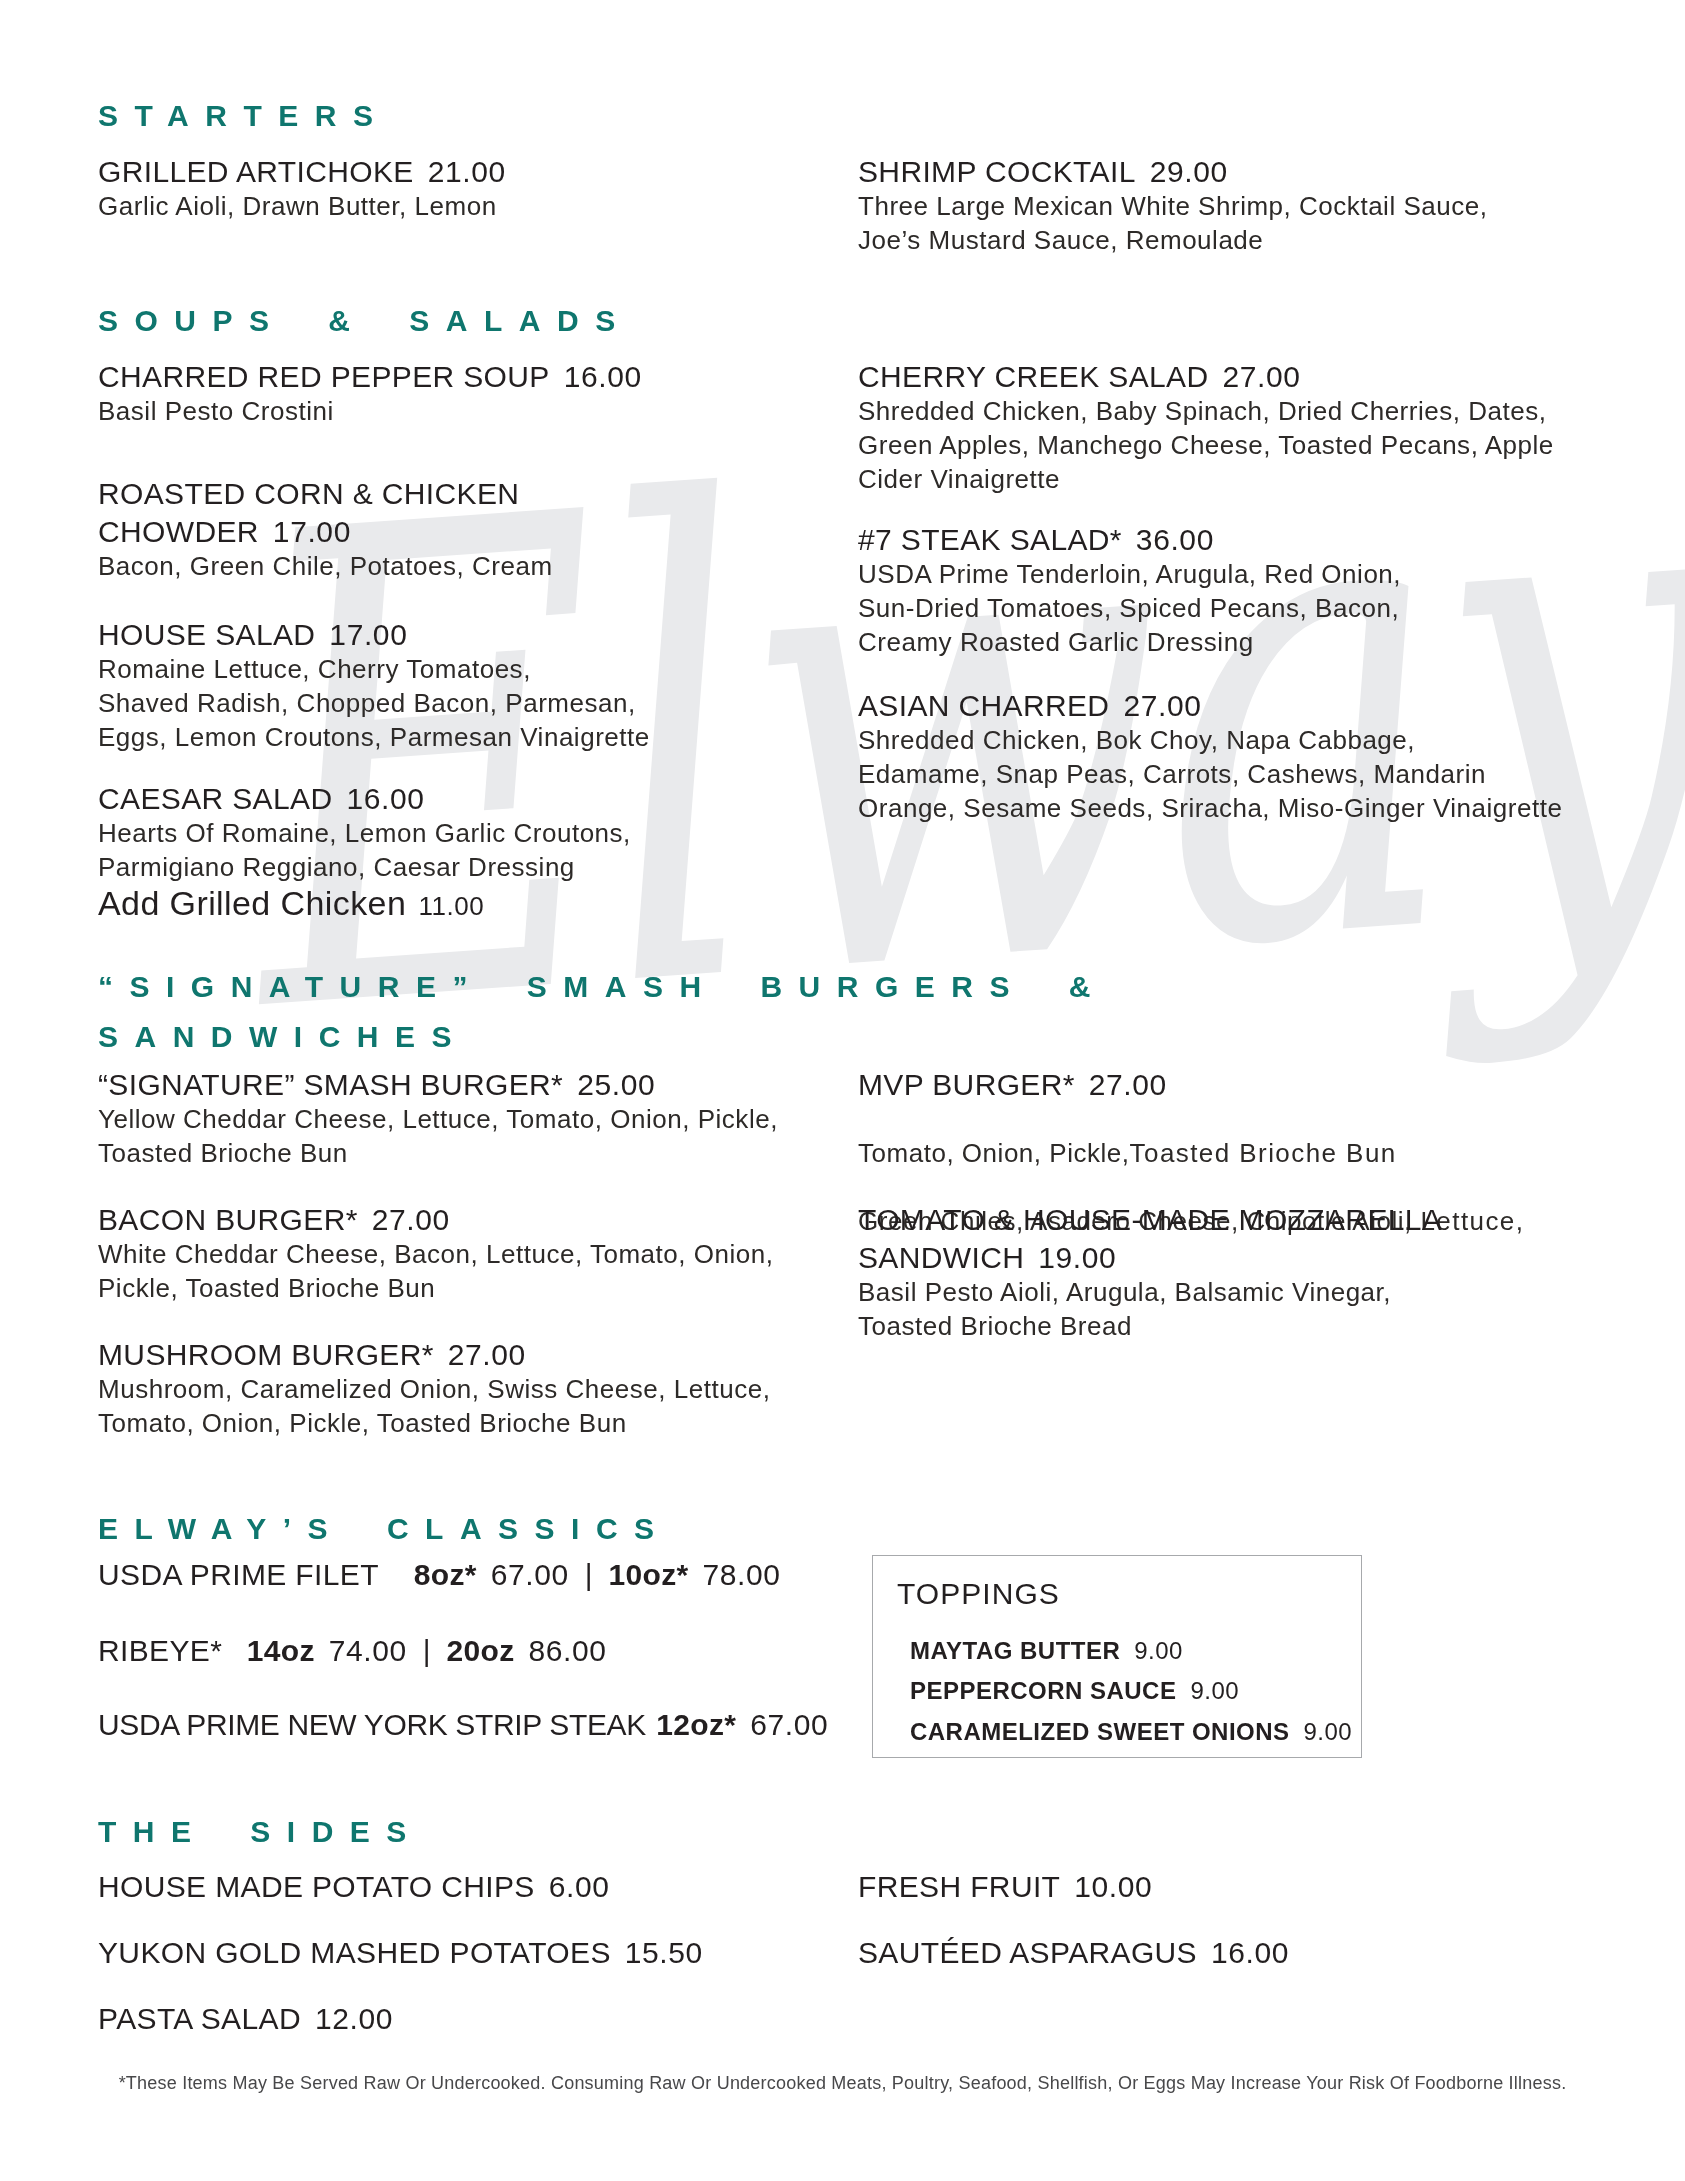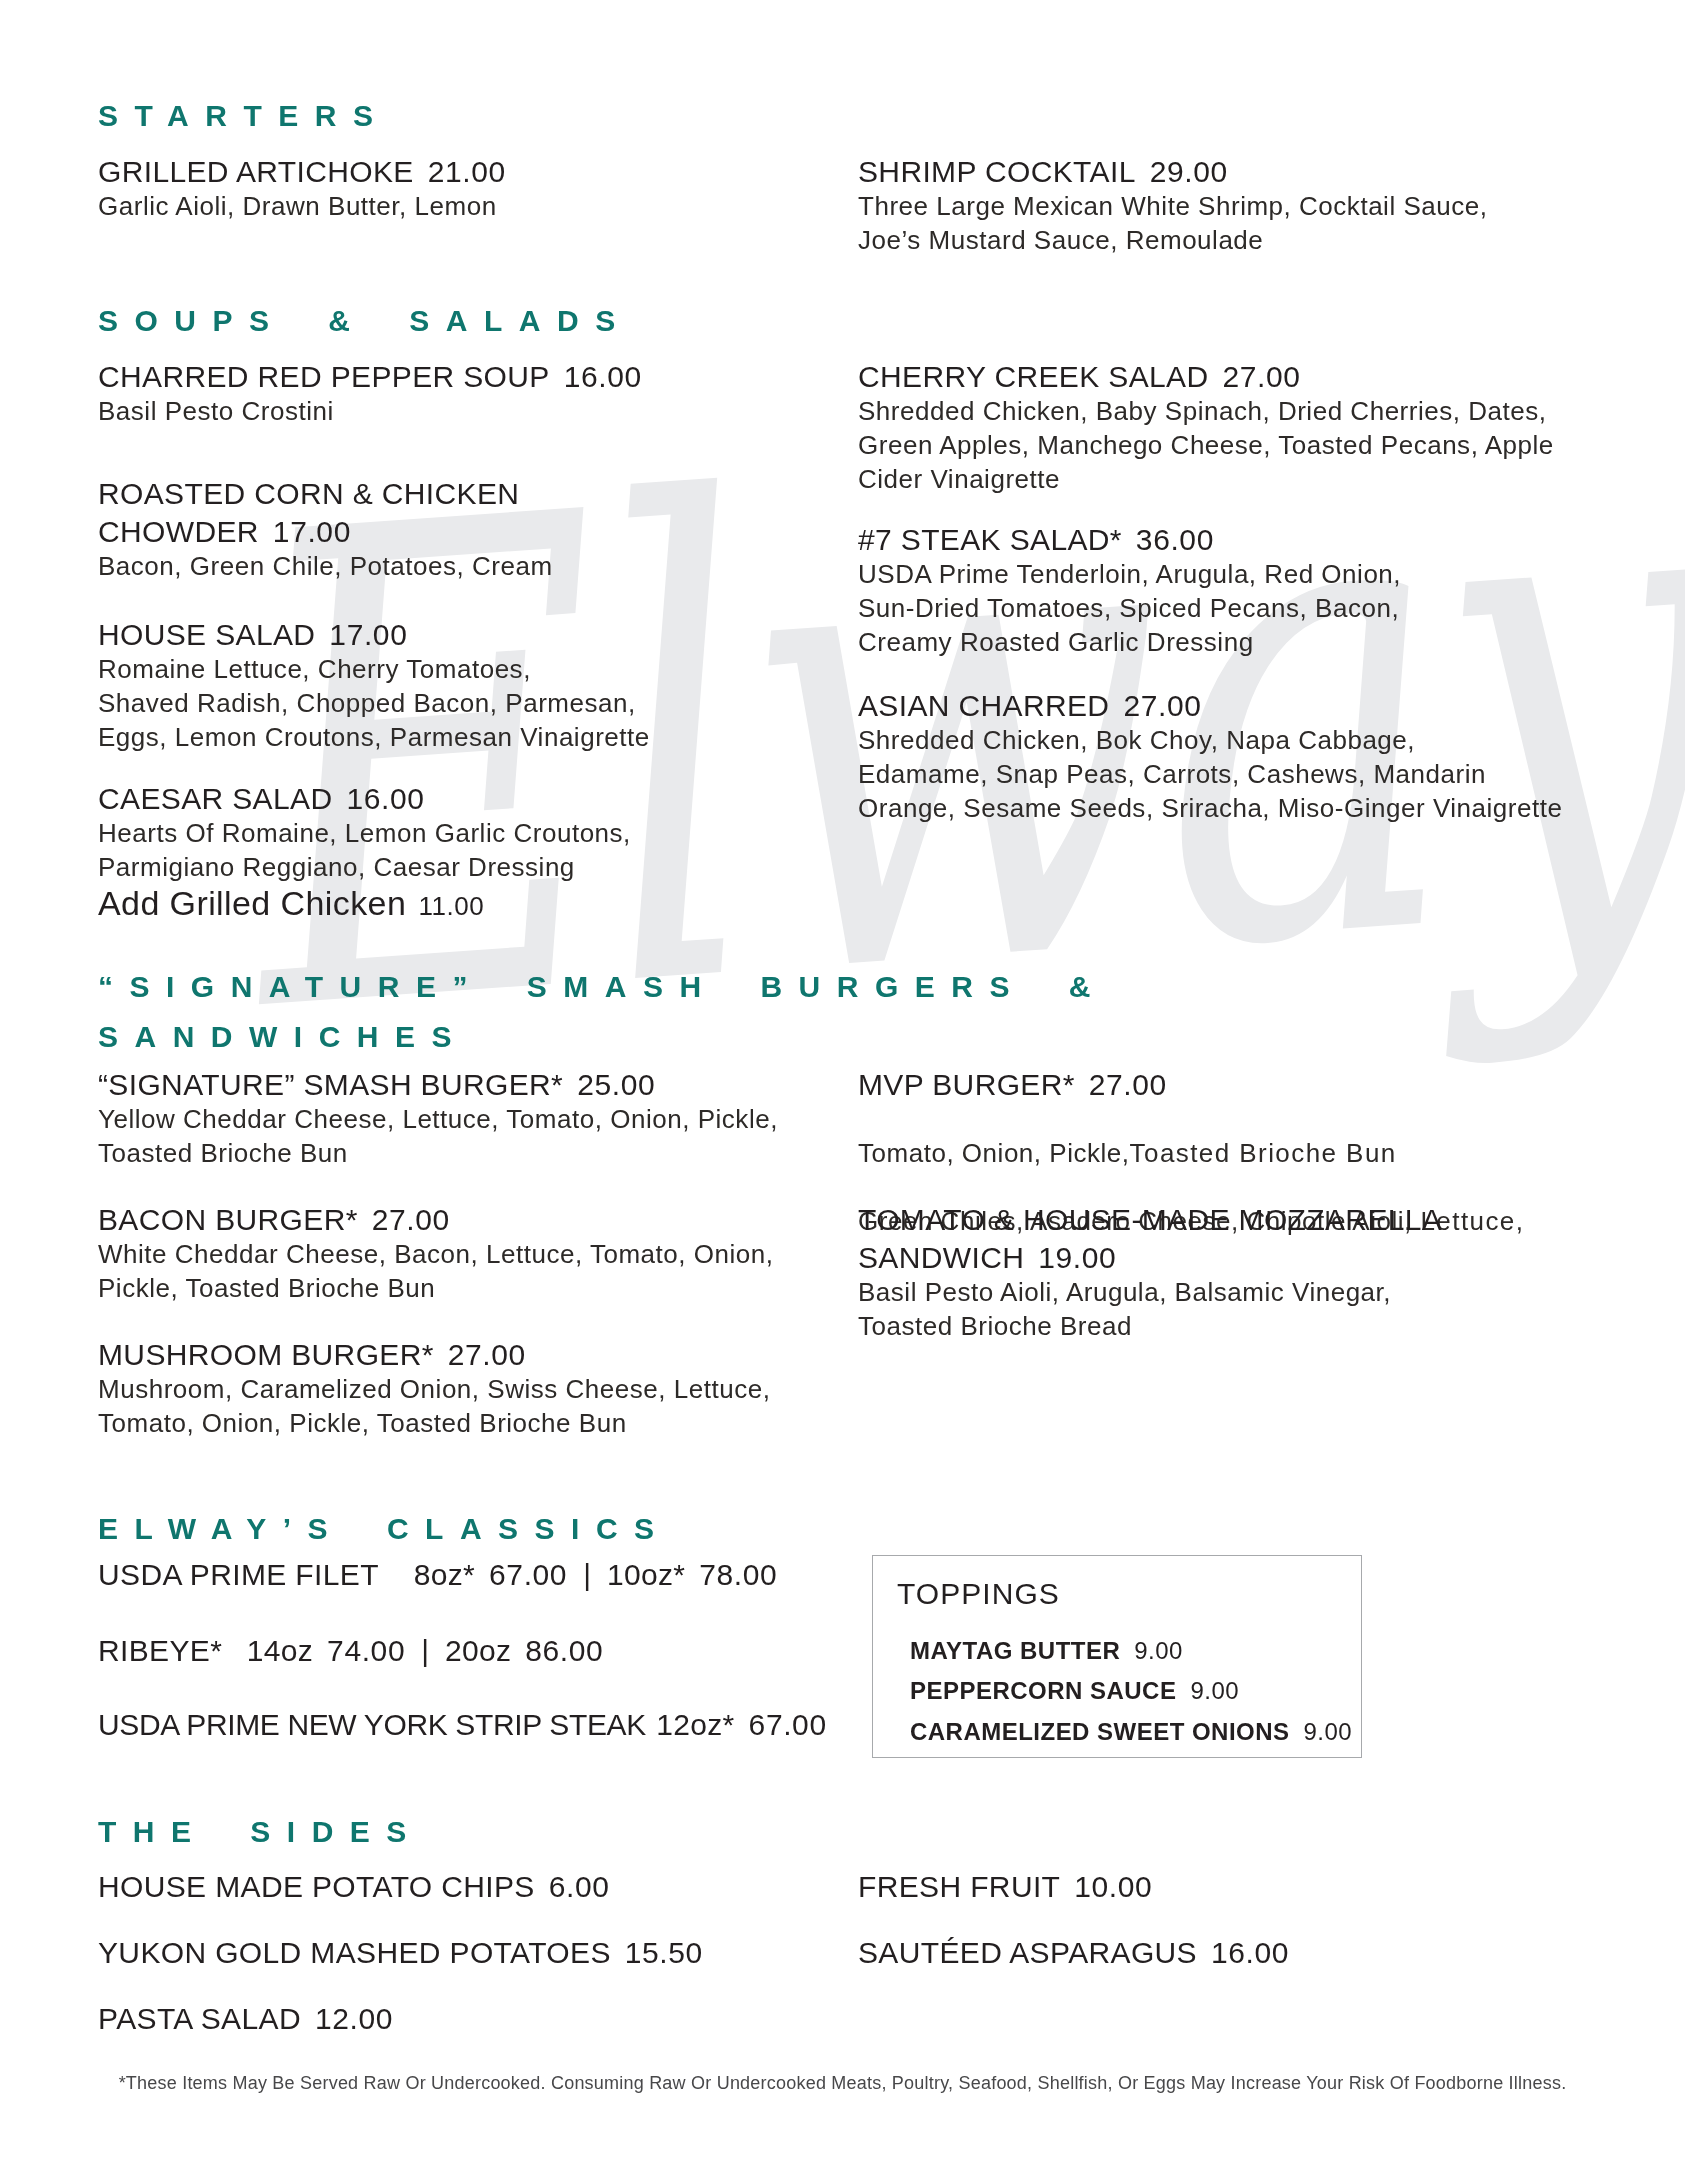--- a/index.html
+++ b/index.html
@@ -48,21 +48,21 @@
   .ds{
     margin:-1.8px 0 0 0;
     font-size:26px;font-weight:400;color:#2d2a28;
     line-height:34px;letter-spacing:.02em;
     white-space:pre-line;
   }
   .dline{display:block;}
   .wide{letter-spacing:.055em;}
   .addon .nm{font-size:34px;line-height:33px;}
   .addon .pr{font-size:26px;margin-left:12.3px;}
-  .sz{font-size:30px;font-weight:400;color:#231f20;letter-spacing:.01em;}
+  .sz{font-size:30px;font-weight:700;color:#231f20;letter-spacing:.01em;}
   .sep{font-size:30px;font-weight:400;color:#231f20;margin:0 16px;}
   .ml40{margin-left:35px;} .ml28{margin-left:24.6px;} .ml12{margin-left:10.5px;}
   
   .tbox{
     position:absolute;left:872px;top:1555px;width:490px;height:203px;
     border:1.8px solid #a7a9ac;box-sizing:border-box;
   }
   .tbox-title{
     position:absolute;left:24px;top:21px;
     font-size:30px;font-weight:400;color:#231f20;letter-spacing:.035em;

